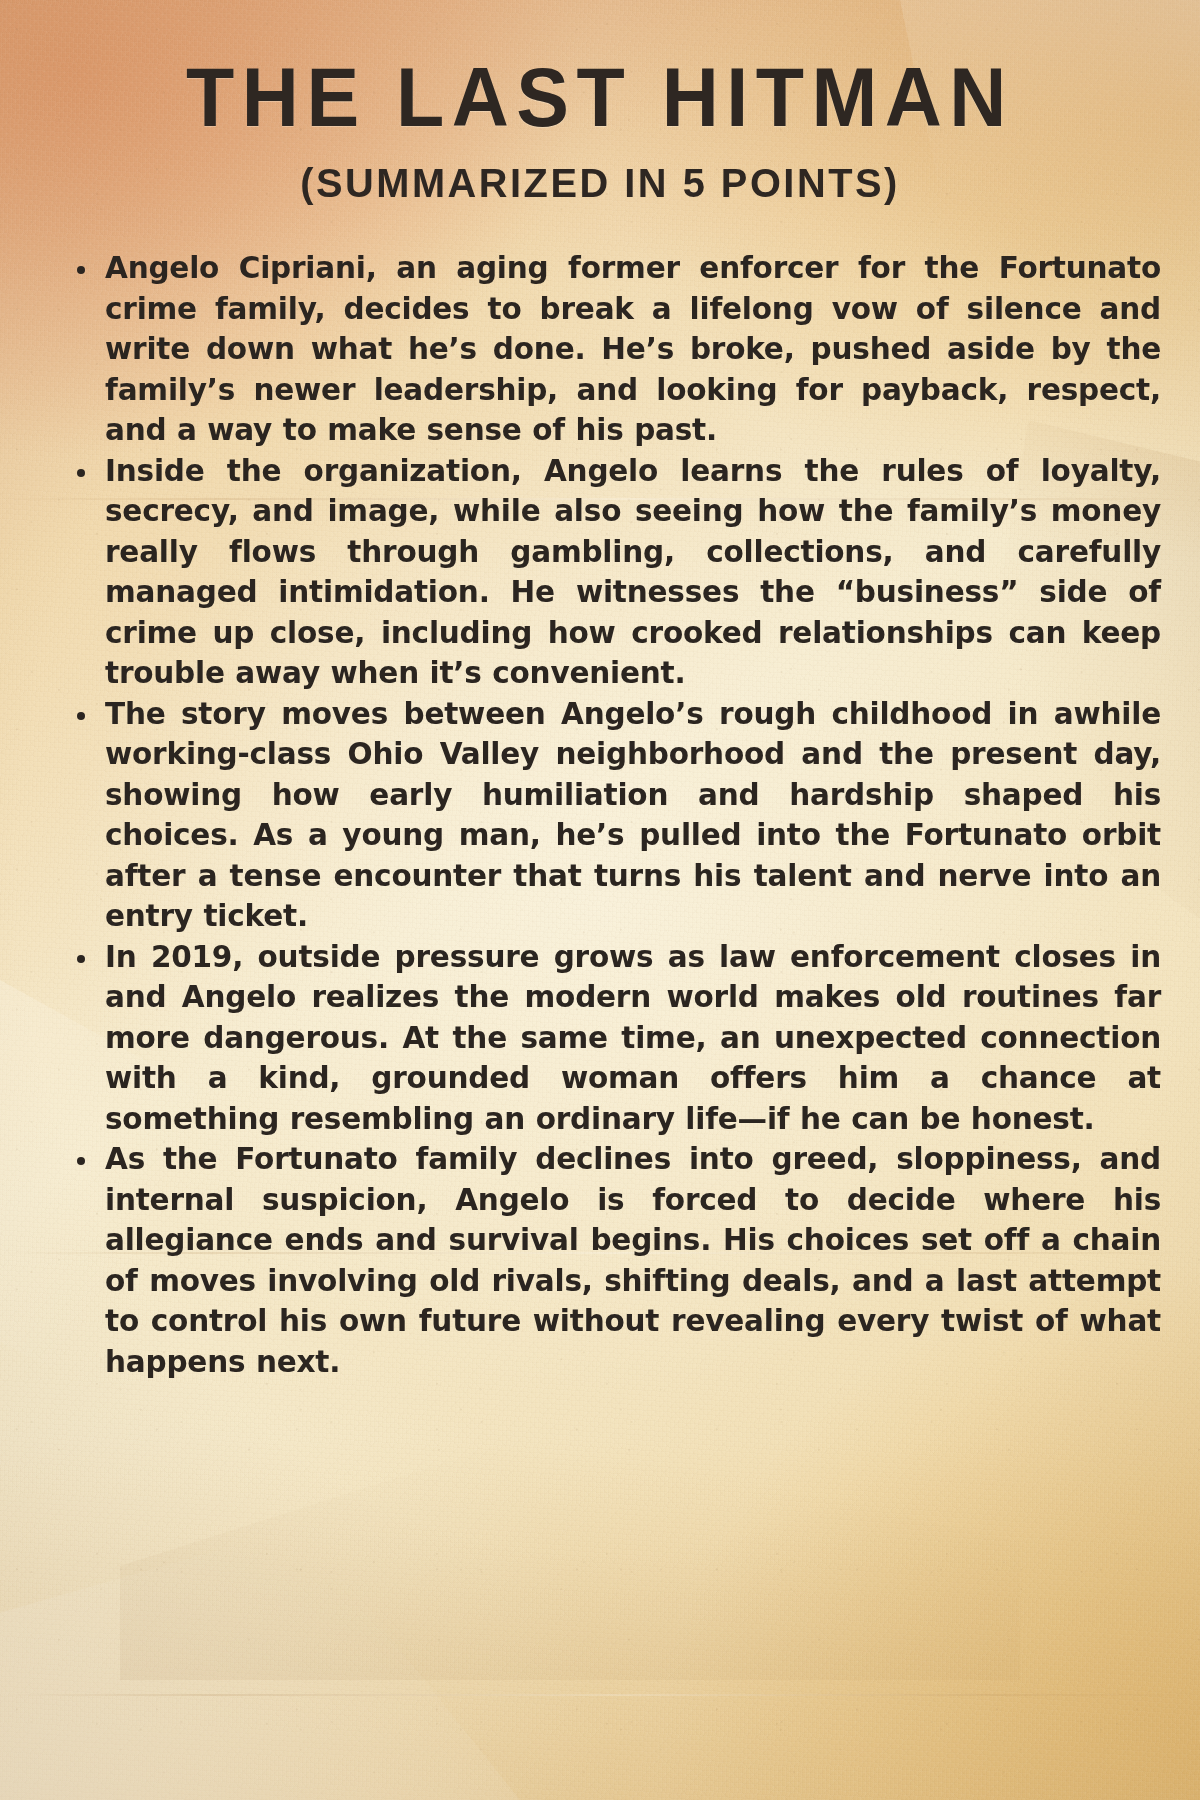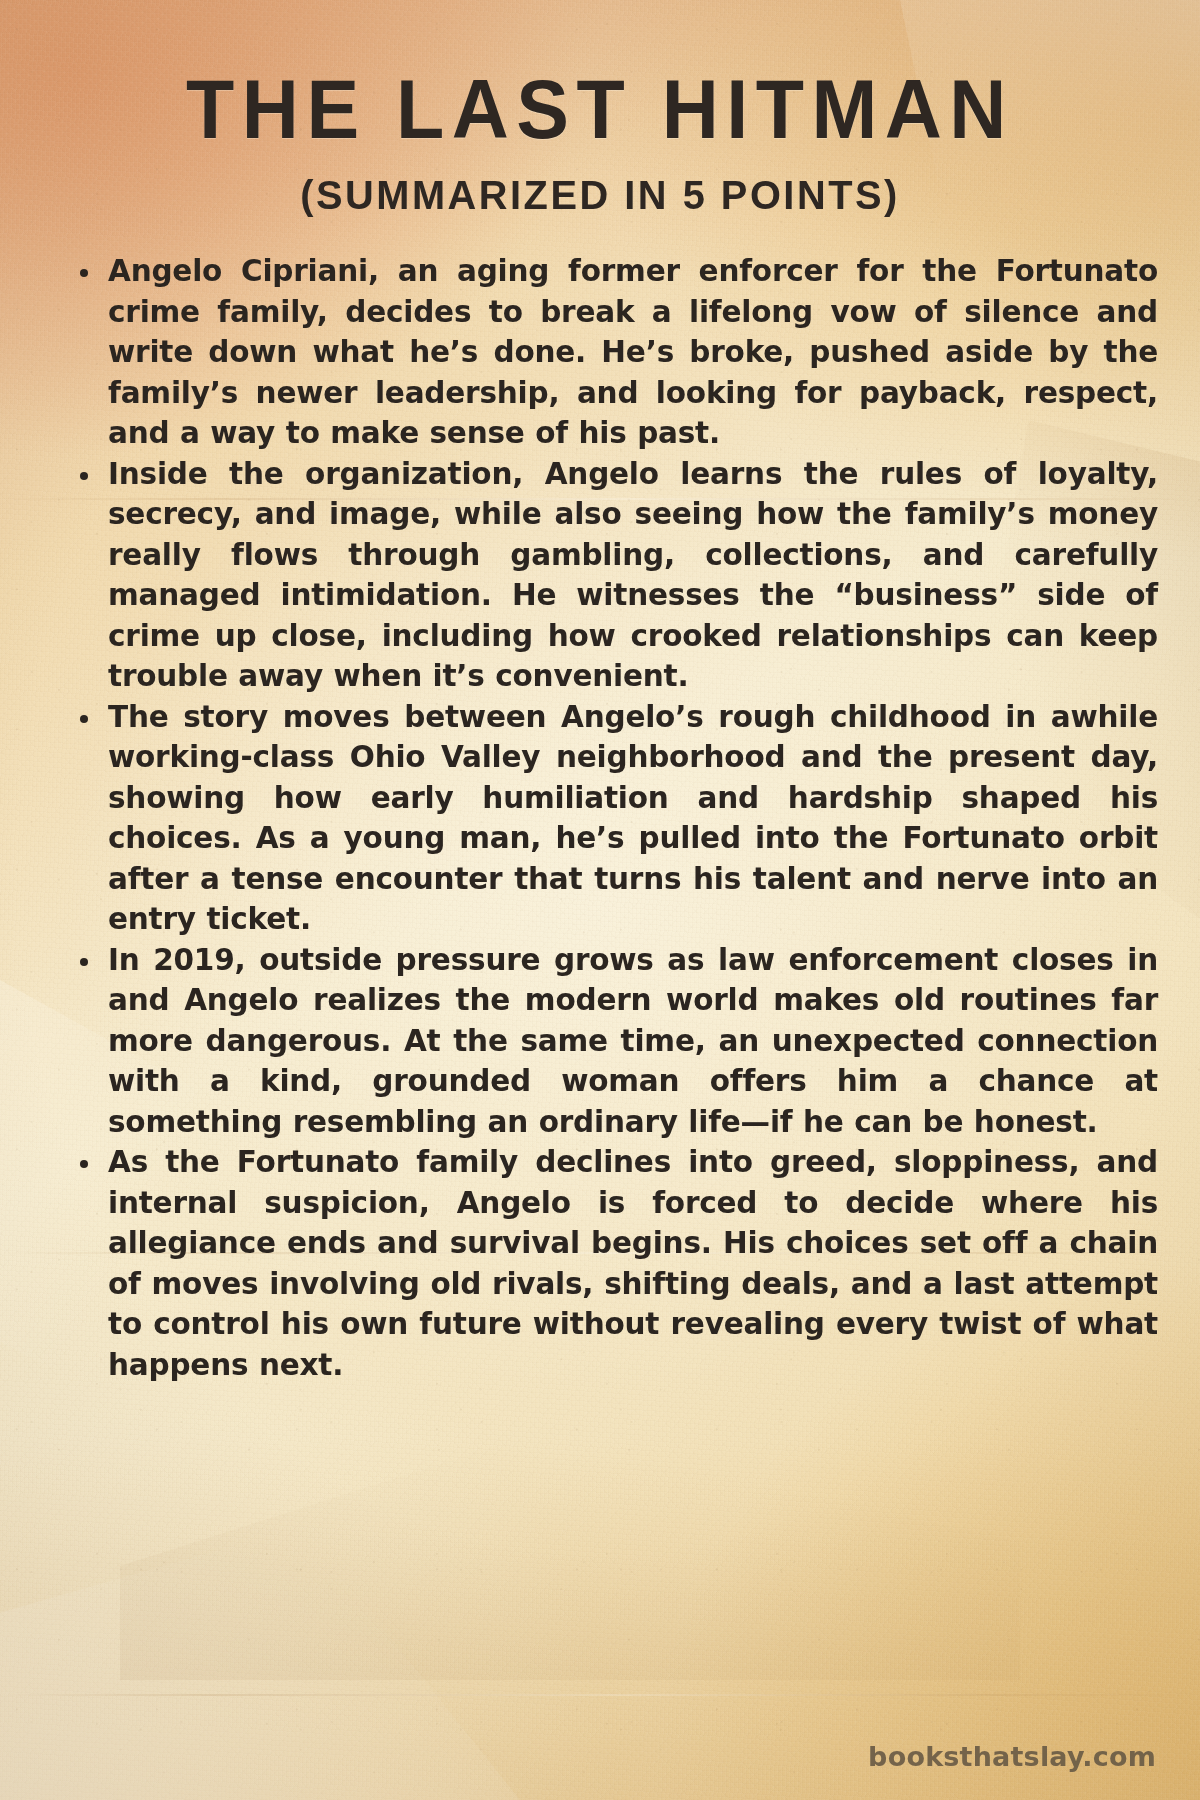--- a/index.html
+++ b/index.html
@@ -112,21 +112,21 @@
   .vignette {
     position: absolute;
     inset: 0;
     background: radial-gradient(ellipse 1000px 1180px at 50% 48%, rgba(0,0,0,0) 58%, rgba(124,84,42,0.13) 100%);
   }
 
   
   .content {
     position: absolute;
     inset: 0;
-    padding: 12px;
+    padding: 0;
   }
 
   .title {
     margin: 0;
     padding: 56px 40px 0 40px;
     text-align: center;
     font-family: "Liberation Sans Narrow", "Liberation Sans", sans-serif;
     font-weight: 700;
     font-size: 84px;
     line-height: 0.98;
@@ -142,21 +142,21 @@
     text-align: center;
     font-family: "Liberation Sans Narrow", "Liberation Sans", sans-serif;
     font-weight: 700;
     font-size: 41px;
     letter-spacing: 2.6px;
     color: #2e2722;
     transform: scaleX(0.97);
   }
 
   .points {
-    margin: 2px;
+    margin: 11px;
     padding: 30px 28px 0 62px;
     list-style: none;
   }
 
   .point {
     position: relative;
     margin: 0 0 0 0;
     padding: 0 0 0 32px;
     font-family: "DejaVu Sans", "Liberation Sans", sans-serif;
     font-weight: 700;
@@ -219,15 +219,14 @@
     <div class="subtitle">(SUMMARIZED IN 5 POINTS)</div>
 
     <ul class="points">
       <li class="point">Angelo Cipriani, an aging former enforcer for the Fortunato crime family, decides to break a lifelong vow of silence and write down what he’s done. He’s broke, pushed aside by the family’s newer leadership, and looking for payback, respect, and a way to make sense of his past.</li>
       <li class="point">Inside the organization, Angelo learns the rules of loyalty, secrecy, and image, while also seeing how the family’s money really flows through gambling, collections, and carefully managed intimidation. He witnesses the “business” side of crime up close, including how crooked relationships can keep trouble away when it’s convenient.</li>
       <li class="point">The story moves between Angelo’s rough childhood in awhile working-class Ohio Valley neighborhood and the present day, showing how early humiliation and hardship shaped his choices. As a young man, he’s pulled into the Fortunato orbit after a tense encounter that turns his talent and nerve into an entry ticket.</li>
       <li class="point">In 2019, outside pressure grows as law enforcement closes in and Angelo realizes the modern world makes old routines far more dangerous. At the same time, an unexpected connection with a kind, grounded woman offers him a chance at something resembling an ordinary life—if he can be honest.</li>
       <li class="point">As the Fortunato family declines into greed, sloppiness, and internal suspicion, Angelo is forced to decide where his allegiance ends and survival begins. His choices set off a chain of moves involving old rivals, shifting deals, and a last attempt to control his own future without revealing every twist of what happens next.</li>
     </ul>
 
-    <div class="watermark">booksthatslay.com</div>
   </div>
 </div>
 
 </body></html>

